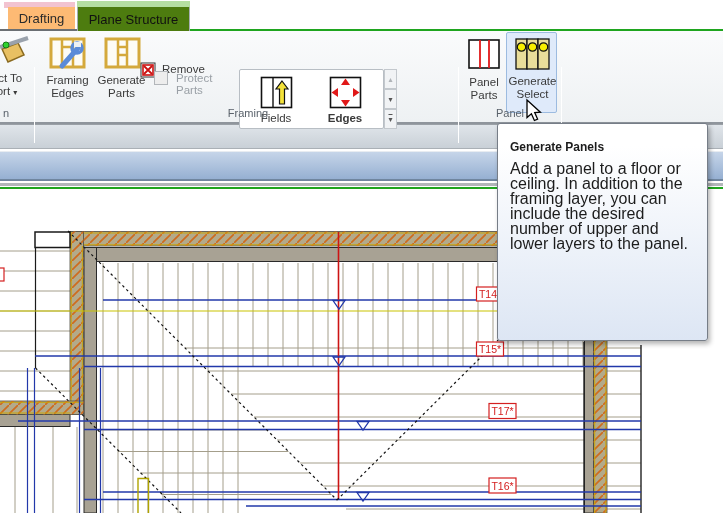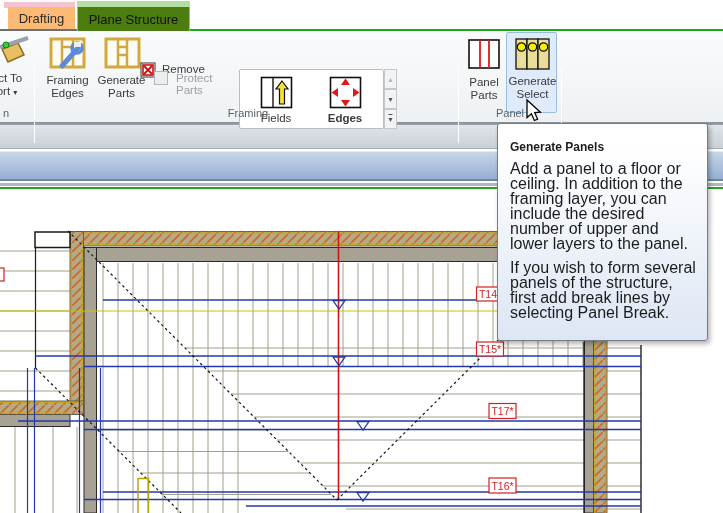--- a/index.html
+++ b/index.html
@@ -349,19 +349,18 @@
   </div>
 
   <div id="band1" class="abs" style="z-index:5"></div>
   <div id="band2" class="abs" style="z-index:5"></div>
   <div id="band3" class="abs" style="z-index:5"></div>
   <div id="greenline" class="abs" style="z-index:5"></div>
 
   <div id="tooltip" class="abs">
     <div class="tt-title">Generate Panels</div>
     <p>Add a panel to a floor or ceiling. In addition to the framing layer, you can include the desired number of upper and lower layers to the panel.</p>
-    <p>If you wish to form several panels of the structure, first add break lines by selecting Panel Break.</p>
   </div>
 
   <svg id="cursor" class="abs" width="22" height="26" viewBox="0 0 22 26">
     <path d="M5,2 L5,19.5 L9.4,15.8 L12.4,22.5 L15.6,21.1 L12.7,14.6 L18.4,14.2 Z" fill="#ffffff" stroke="#000000" stroke-width="1.3"></path>
   </svg>
 </div>
 
 </body></html>

